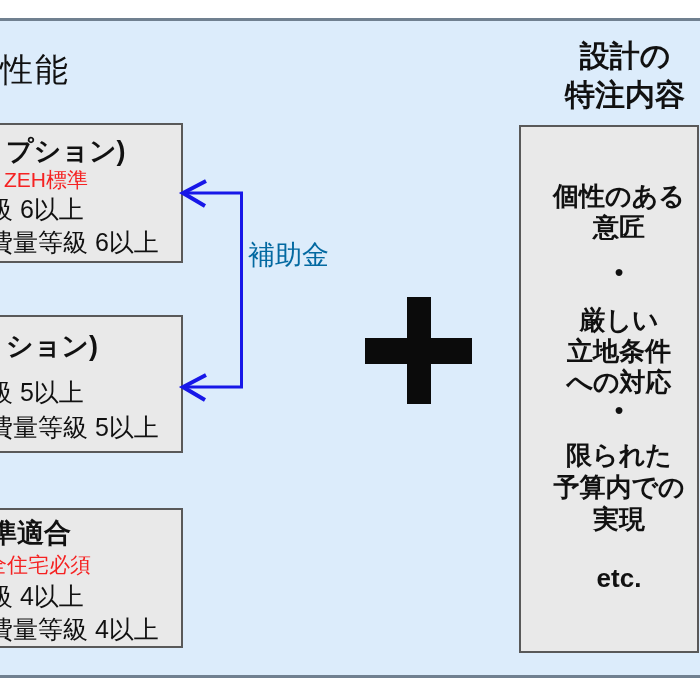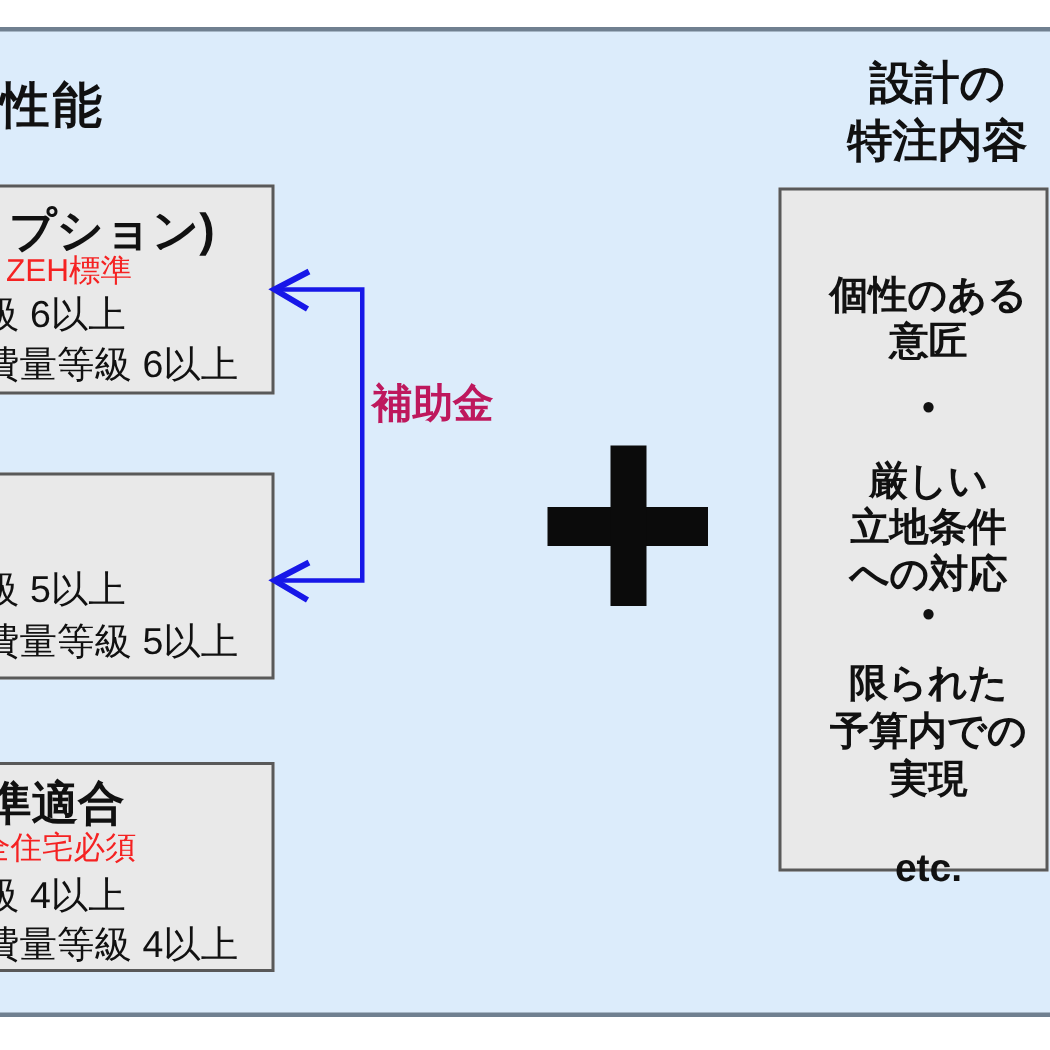--- a/index.html
+++ b/index.html
@@ -9,63 +9,62 @@
     font-family:"Liberation Sans","DejaVu Sans",sans-serif;
     color:#111;
   }
   .frame{
     position:absolute;left:0;top:18px;width:700px;height:660px;
     box-sizing:border-box;background:#dcecfb;
     border-top:3px solid #708090;border-bottom:3px solid #708090;
   }
   .heading-left{
     position:absolute;left:0;top:48px;
-    font-size:33px;font-weight:bold;letter-spacing:2px;white-space:nowrap;text-align:center;
+    font-size:33px;font-weight:normal;letter-spacing:2px;white-space:nowrap;text-align:center;
   }
   .heading-right{
     position:absolute;left:520px;top:36px;width:210px;
     text-align:center;font-size:30px;font-weight:bold;line-height:39px;
   }
   .gbox{
     position:absolute;background:#e9e9e9;border:2px solid #595959;
     box-sizing:border-box;
   }
   .box1{left:-40px;top:123px;width:223px;height:140px;}
   .box2{left:-40px;top:315px;width:223px;height:138px;}
   .box3{left:-40px;top:508px;width:223px;height:140px;}
   .gbox > div{position:absolute;white-space:nowrap;}
-  .box-title{font-weight:bold;font-size:31px;}
+  .box-title{font-weight:bold;font-size:27px;}
   .box-line{font-size:25px;}
   .box-note{font-size:21px;color:#f52222;}
   
   .box1 .box-title{left:44px;top:8px;}
   .box1 .box-note {left:42px;top:41px;}
   .box1 .ln1{left:26px;top:68px;}
   .box1 .ln2{left:26px;top:101px;}
   
   .box2 .box-title{left:44px;top:11px;}
   .box2 .ln1{left:26px;top:59px;}
   .box2 .ln2{left:26px;top:94px;}
   
   .box3 .box-title{left:28px;top:5px;}
   .box3 .box-note {left:24px;top:41px;}
   .box3 .ln1{left:26px;top:70px;}
   .box3 .ln2{left:26px;top:103px;}
 
   .bracket{position:absolute;left:0;top:0;pointer-events:none;}
   .subsidy-label{
     position:absolute;left:248px;top:240px;
-    color:#be185d;font-size:27px;font-weight:bold;line-height:30px;
+    color:#0369a1;font-size:27px;font-weight:normal;line-height:30px;
     white-space:nowrap;
-    margin-top:14px;
   }
   .plus-h{position:absolute;left:365px;top:338px;width:107px;height:26px;background:#0b0b0b;}
   .plus-v{position:absolute;left:407px;top:297px;width:24px;height:107px;background:#0b0b0b;}
 
-  .rbox{left:519px;top:125px;width:180px;height:456px;}
+  .rbox{left:519px;top:125px;width:180px;height:528px;}
   .rbox .ritem{
     position:absolute;left:10px;width:100%;text-align:center;
     font-size:26px;font-weight:bold;white-space:nowrap;
   }
   .rbox .bullet{font-size:16px;}
   .ri0{top:52px;}  .ri1{top:83px;}  .ri2{top:136px;}
   .ri3{top:176px;} .ri4{top:207px;} .ri5{top:238px;}
   .ri6{top:274px;} .ri7{top:311px;} .ri8{top:343px;}
   .ri9{top:375px;} .ri10{top:436px;}
 </style>
@@ -84,20 +83,21 @@
   </div>
 
   <div class="gbox box1">
     <div class="box-title">プション)</div>
     <div class="box-note">ZEH標準</div>
     <div class="box-line ln1">級 6以上</div>
     <div class="box-line ln2">費量等級 6以上</div>
   </div>
 
   <div class="gbox box2">
+    <div class="box-title">ション)</div>
     <div class="box-line ln1">級 5以上</div>
     <div class="box-line ln2">費量等級 5以上</div>
   </div>
 
   <div class="gbox box3">
     <div class="box-title">準適合</div>
     <div class="box-note">全住宅必須</div>
     <div class="box-line ln1">級 4以上</div>
     <div class="box-line ln2">費量等級 4以上</div>
   </div>

